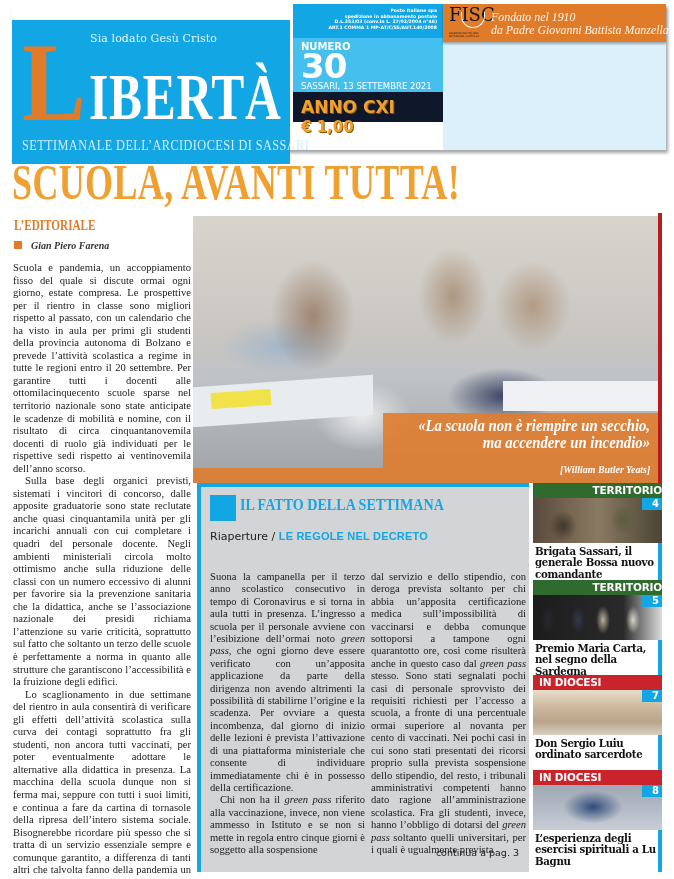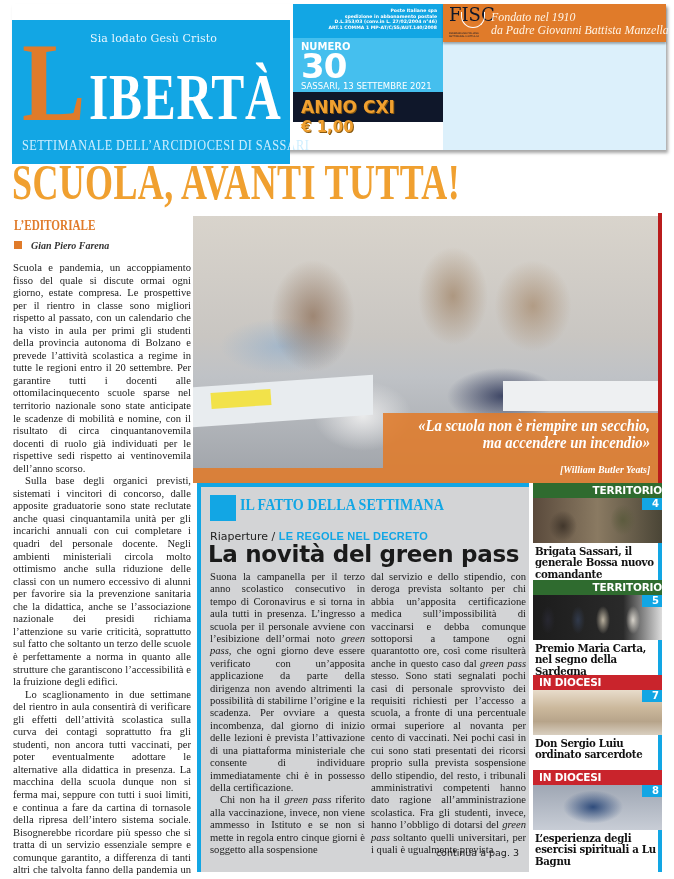--- a/index.html
+++ b/index.html
@@ -294,21 +294,20 @@
     <div class="hero-attrib">[William Butler Yeats]</div>
   </div>
 </figure>
 
 <section class="feature">
   <div class="feat-sq"></div>
   <div class="feat-label">IL FATTO DELLA SETTIMANA</div>
   <div class="feat-kicker">
     <span>Riaperture / </span><span class="k-blue">LE REGOLE NEL DECRETO</span>
   </div>
-  <h2 class="feat-title">La novità del green pass</h2>
   <div class="feat-col c1">
     <p class="noindent"><span>Suona la campanella per il terzo anno scolastico consecutivo in tempo di Coronavirus e si torna in aula tutti in presenza. L’ingresso a scuola per il personale avviene con l’esibizione dell’ormai noto </span><em>green pass</em><span>, che ogni giorno deve essere verificato con un’apposita applicazione da parte della dirigenza non avendo altrimenti la possibilità di stabilirne l’origine e la scadenza. Per ovviare a questa incombenza, dal giorno di inizio delle lezioni è prevista l’attivazione di una piattaforma ministeriale che consente di individuare immediatamente chi è in possesso della certificazione.</span></p>
     <p><span>Chi non ha il </span><em>green pass</em><span> riferito alla vaccinazione, invece, non viene ammesso in Istituto e se non si mette in regola entro cinque giorni è soggetto alla sospensione</span></p>
   </div>
   <div class="feat-col c2">
     <p class="noindent"><span>dal servizio e dello stipendio, con deroga prevista soltanto per chi abbia un’apposita certificazione medica sull’impossibilità di vaccinarsi e debba comunque sottoporsi a tampone ogni quarantotto ore, così come risulterà anche in questo caso dal </span><em>green pass</em><span> stesso. Sono stati segnalati pochi casi di personale sprovvisto dei requisiti richiesti per l’accesso a scuola, a fronte di una percentuale ormai superiore al novanta per cento di vaccinati. Nei pochi casi in cui sono stati presentati dei ricorsi proprio sulla prevista sospensione dello stipendio, del resto, i tribunali amministrativi competenti hanno dato ragione all’amministrazione scolastica. Fra gli studenti, invece, hanno l’obbligo di dotarsi del </span><em>green pass</em><span> soltanto quelli universitari, per i quali è ugualmente prevista</span></p>
   </div>
   <div class="feat-cont">continua a pag. 3</div>
 </section>
 

